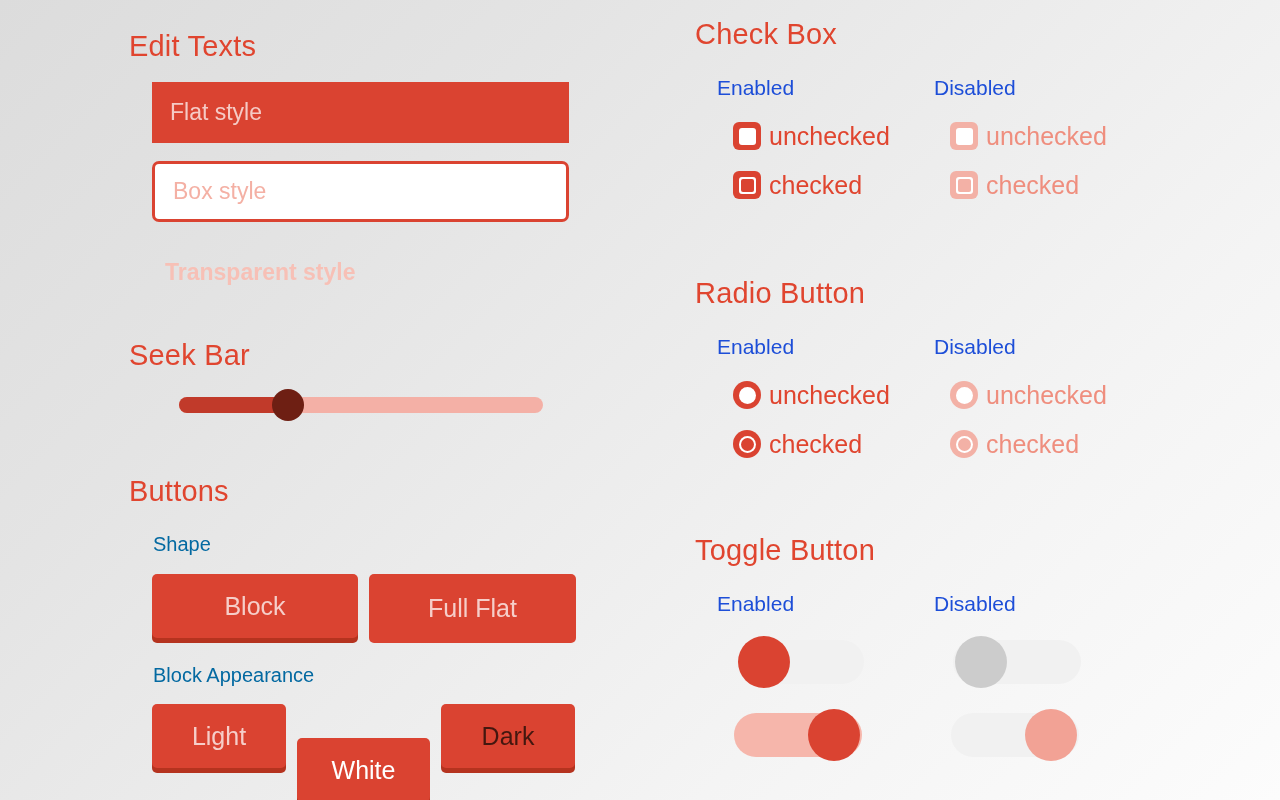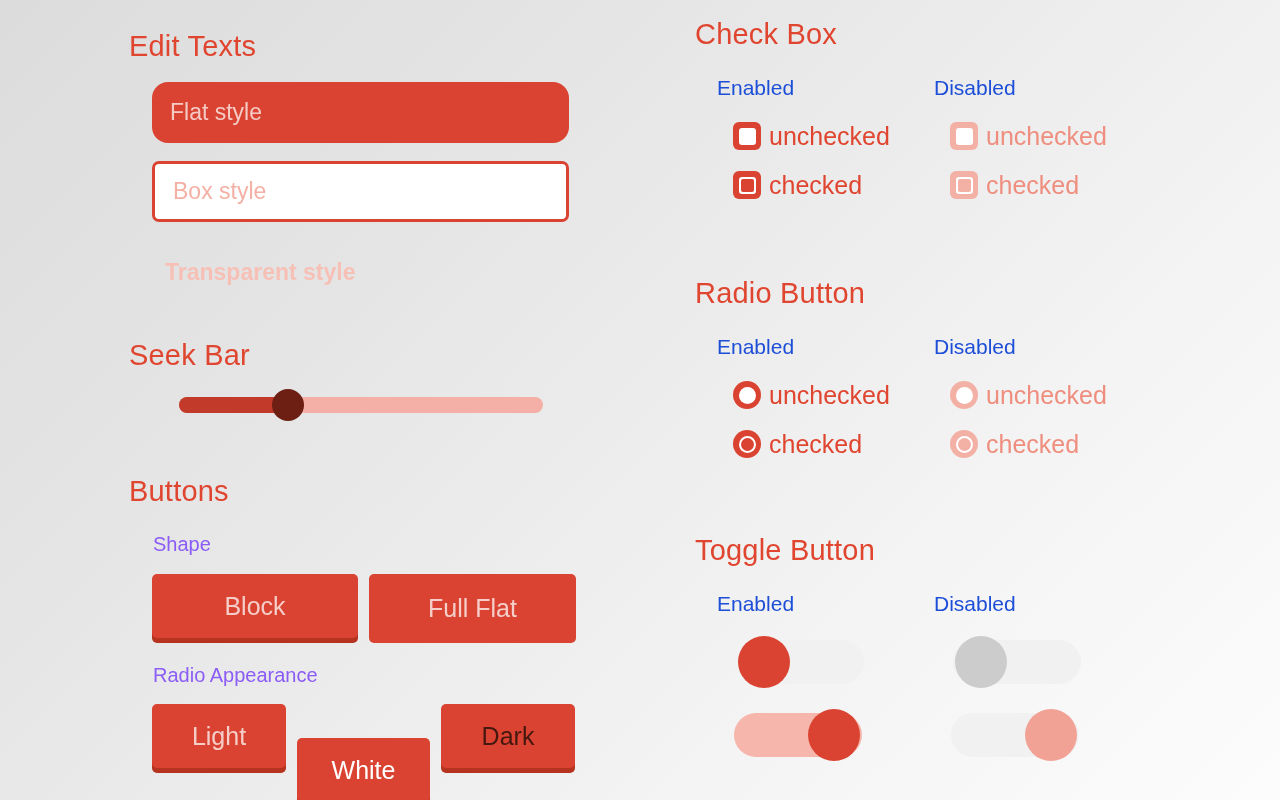--- a/index.html
+++ b/index.html
@@ -41,34 +41,34 @@
   .sub-title {
     position: absolute;
     color: #1d4ed8;
     font-weight: 400;
     font-size: 21px;
     line-height: 1;
     white-space: nowrap;
   }
   .group-label {
     position: absolute;
-    color: #8b5cf6;
+    color: #0369a1;
     font-weight: 400;
     font-size: 20px;
     line-height: 1;
     white-space: nowrap;
   }
 
   
   .edit-flat {
     position: absolute;
     box-sizing: border-box;
     background: #da4331;
     border: none;
-    border-radius: 16px;
+    border-radius: 0;
     color: #fff;
     font-size: 23px;
     font-family: inherit;
     padding: 0 18px;
     outline: none;
   }
   .edit-flat::placeholder { color: rgba(255,255,255,.72); }
 
   .edit-box {
     position: absolute;
@@ -254,21 +254,21 @@
     </div>
 
     <div class="section-title" style="left:129px; top:477px;">Buttons</div>
 
     <div class="group-label" style="left:153px; top:534px;">Shape</div>
 
     <button class="btn block" style="left:152px; top:574px; width:206px; height:64px;">Block</button>
 
     <button class="btn flat" style="left:369px; top:574px; width:207px; height:69px;">Full Flat</button>
 
-    <div class="group-label" style="left:153px; top:665px;">Radio Appearance</div>
+    <div class="group-label" style="left:153px; top:665px;">Block Appearance</div>
 
     <button class="btn t-light" style="left:152px; top:704px; width:134px; height:64px;">Light</button>
 
     <button class="btn t-white" style="left:297px; top:704px; width:133px; height:64px;">White</button>
 
     <button class="btn t-dark" style="left:441px; top:704px; width:134px; height:64px;">Dark</button>
   </div>
 
   <div class="col col-right">
 

